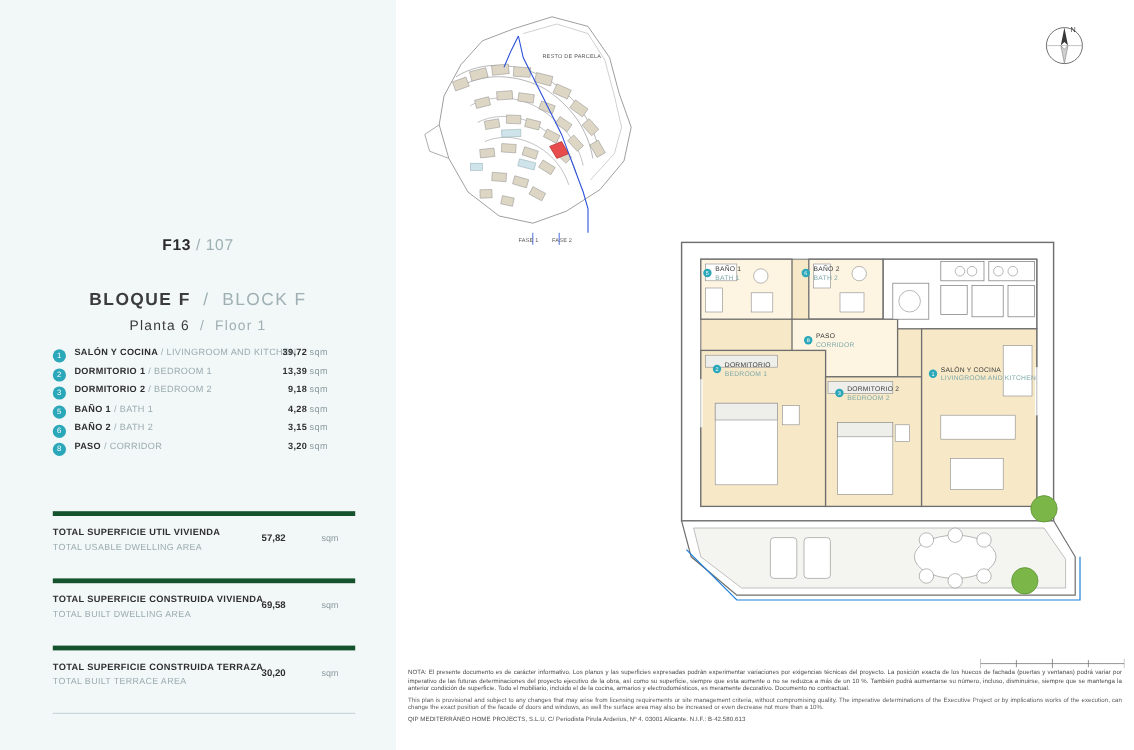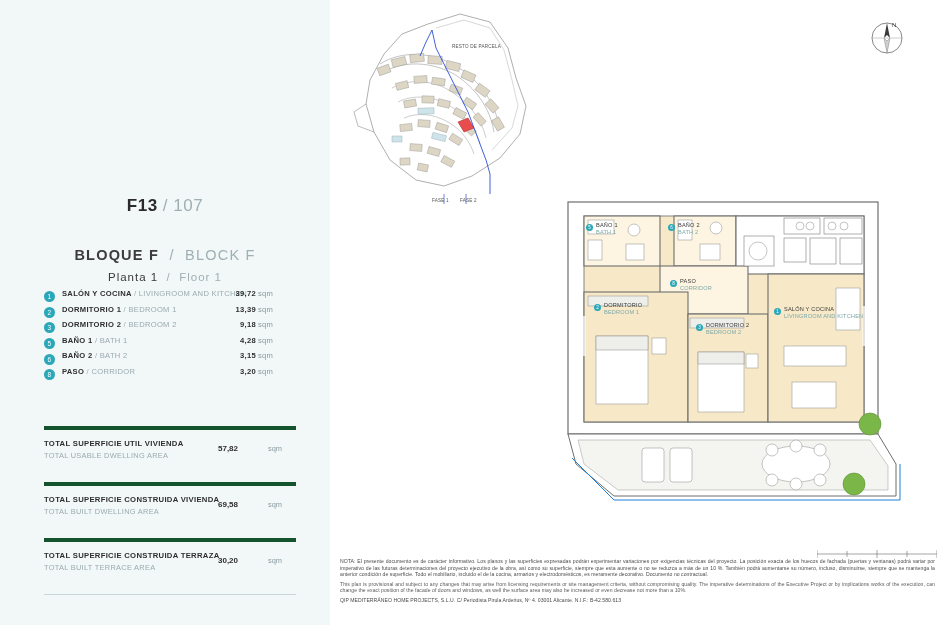--- a/index.html
+++ b/index.html
@@ -27,21 +27,21 @@
     width: 330px; height: 625px;
     background: #f2f7f7;
   }
   .title-block {
     position: absolute;
     left: 0; top: 196px;
     width: 330px;
     text-align: center;
   }
   .ttl-main {
-    font-size: 17px;
+    font-size: 13px;
     letter-spacing: 0.5px;
     color: #2b2b2b;
   }
   .ttl-main b { font-weight: bold; }
   .ttl-grey { color: #9fb0b4; font-weight: normal; }
   .ttl-row2 {
     margin-top: 31px;
     font-size: 14.5px;
     letter-spacing: 1.2px;
   }
@@ -228,21 +228,21 @@
       <div class="ttl-main">
         <b>F13</b>
         <span class="ttl-grey"> / </span><span class="ttl-grey">107</span>
       </div>
       <div class="ttl-row2">
         <b>BLOQUE  F</b>
         <span class="ttl-grey">&nbsp;</span><span class="ttl-grey">/</span>
         <span class="ttl-grey">&nbsp;</span><span class="ttl-grey">BLOCK  F</span>
       </div>
       <div class="ttl-row3">
-        <span>Planta  1</span>
+        <span>Planta  6</span>
         <span class="ttl-grey">&nbsp;</span><span class="ttl-grey">/</span>
         <span class="ttl-grey">&nbsp;</span><span class="ttl-grey">Floor    1</span>
       </div>
     </div>
 
     <div class="room-list">
       <div class="room-row">
         <span class="bullet">1</span>
         <span class="room-row-inner">
           <span class="room-name"><span>SALÓN Y COCINA</span> <span class="en">/ <span>LIVINGROOM AND KITCHEN</span></span></span>

